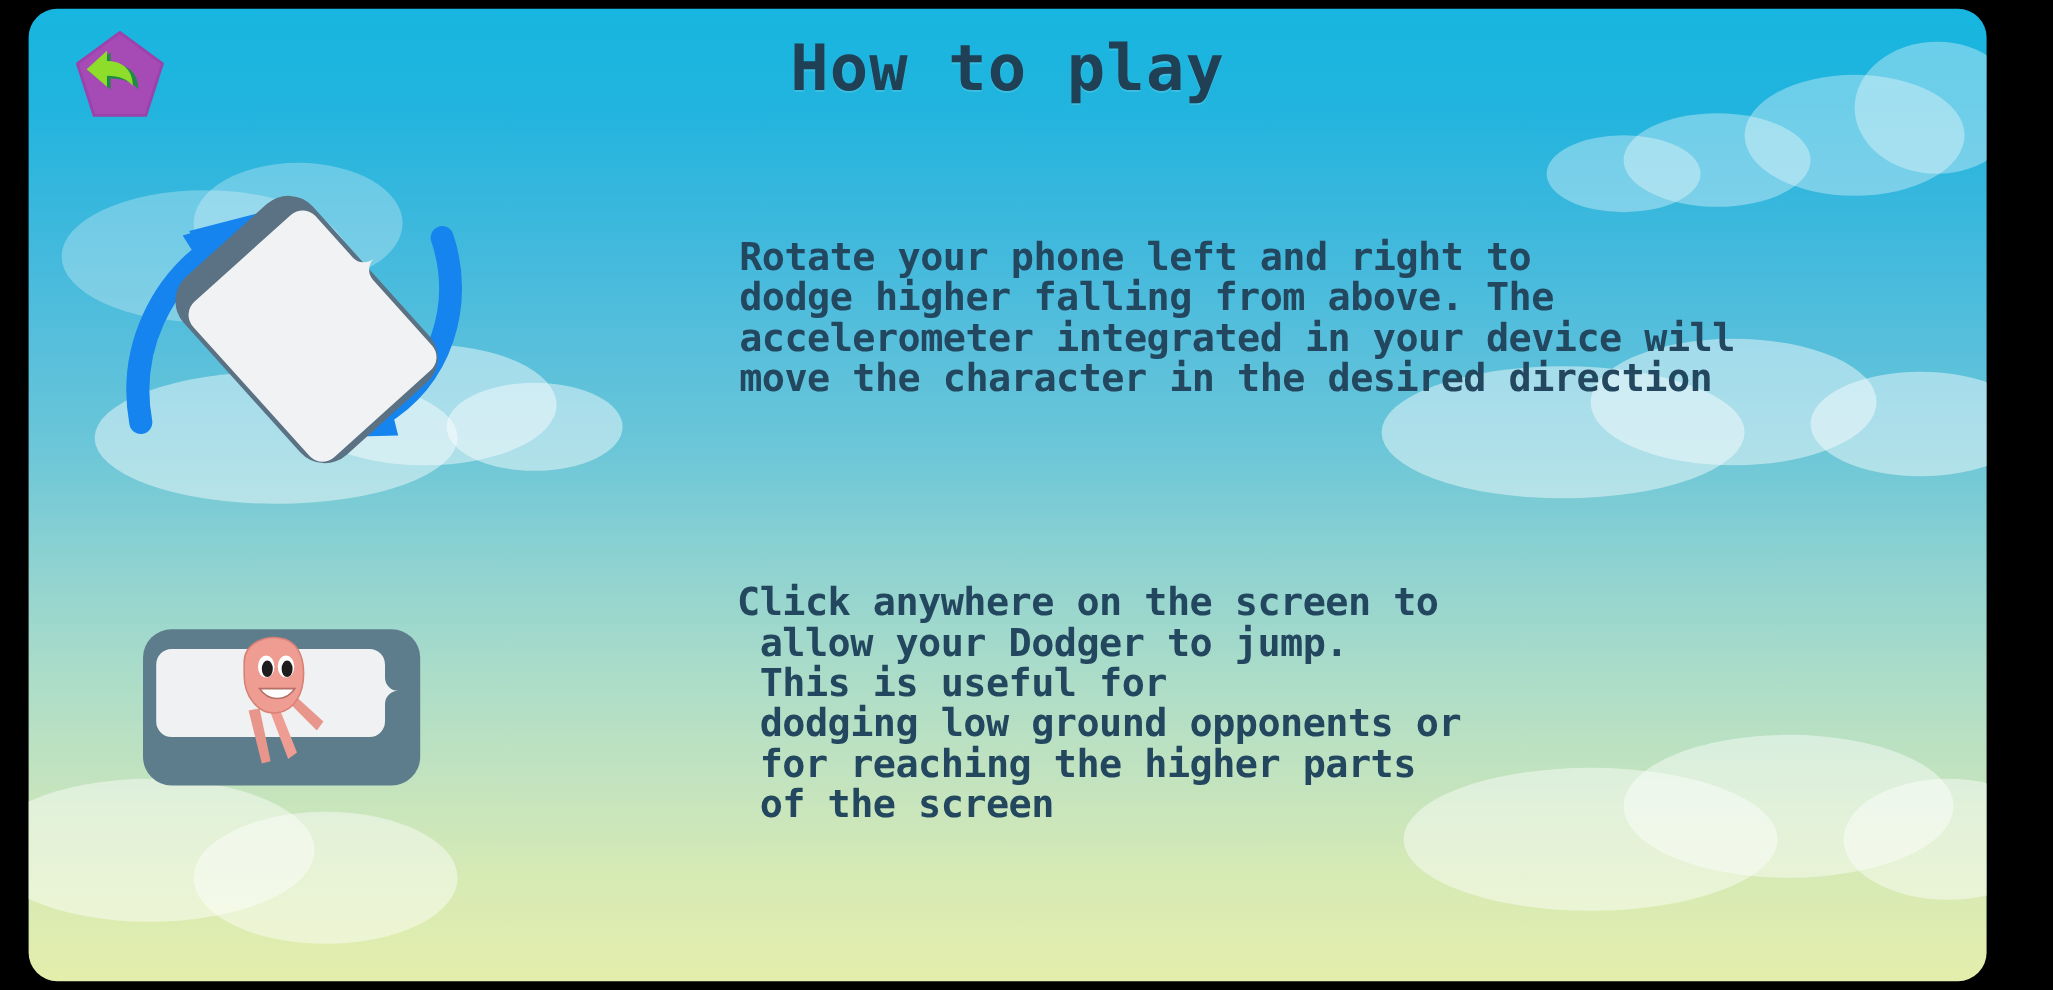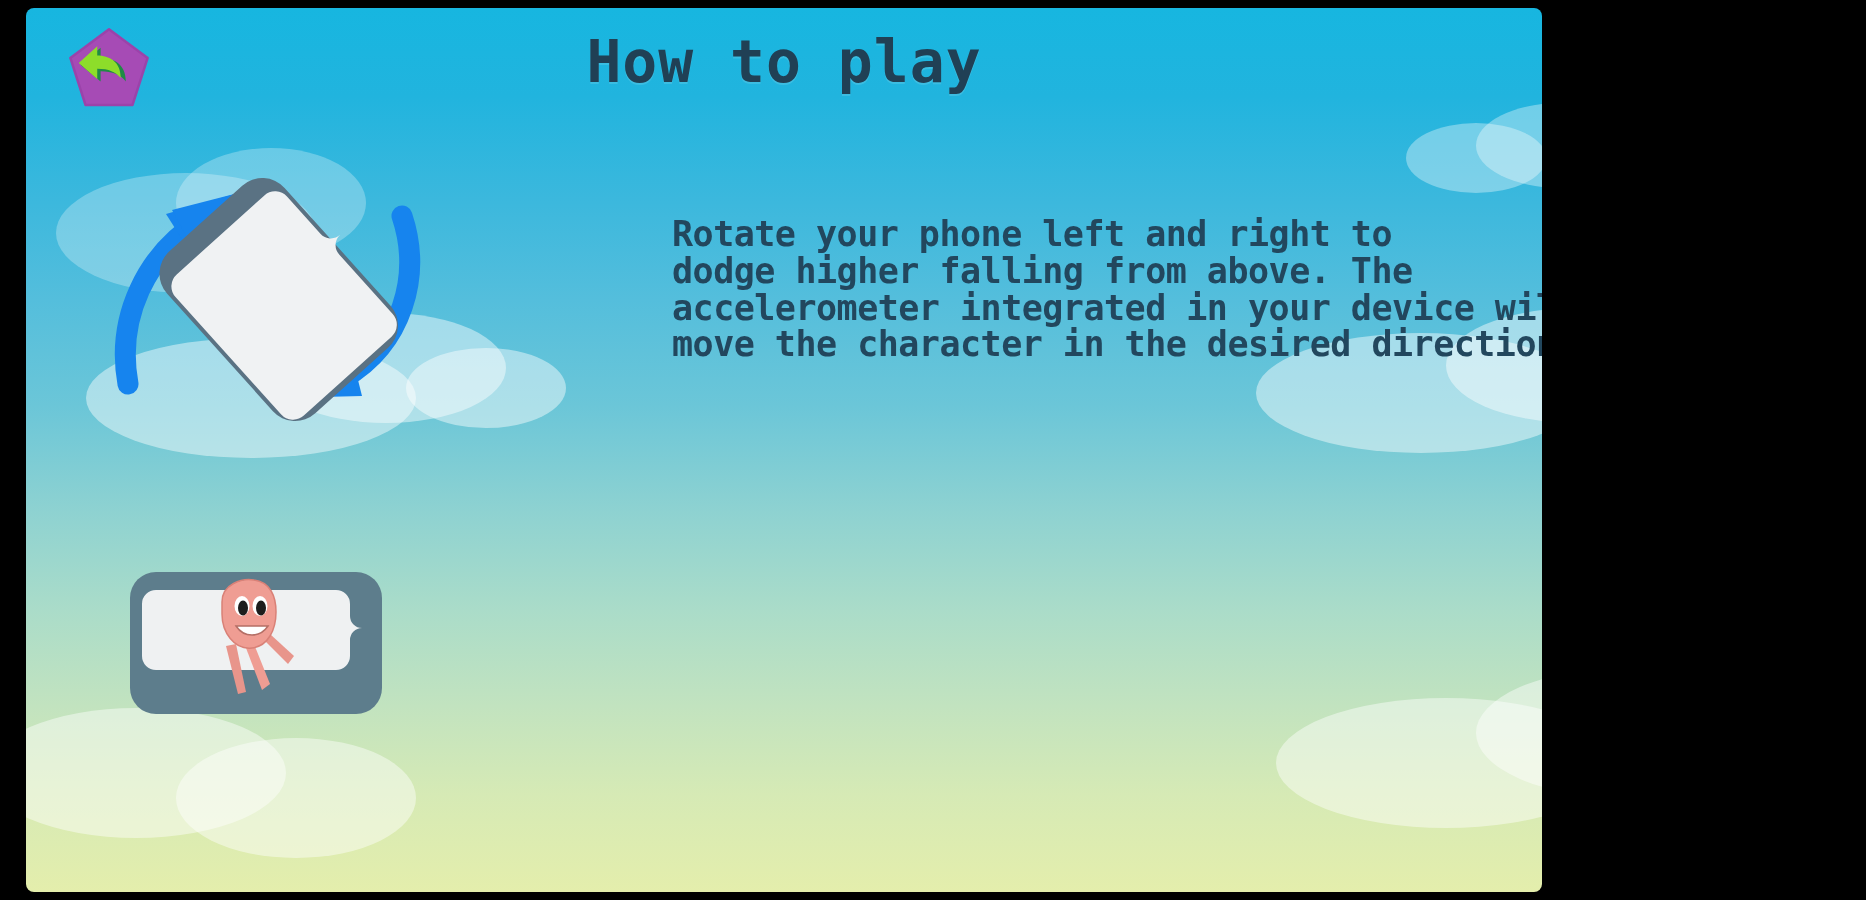--- a/index.html
+++ b/index.html
@@ -21,23 +21,23 @@
     width: 1866px;
     height: 900px;
     background: #000000;
   }
 
   
   #game-canvas {
     position: absolute;
     left: 26px;
     top: 8px;
-    width: 1516px;
+    width: 1780px;
     height: 884px;
-    border-radius: 8px;
+    border-radius: 26px;
     overflow: hidden;
     background: linear-gradient(to bottom,
         #17b6e0 0%,
         #21b4de 10%,
         #3cb8dd 22%,
         #54bedc 33%,
         #6bc6d8 45%,
         #8ed2d1 57%,
         #aadcc9 68%,
         #c2e3bf 79%,
@@ -262,16 +262,22 @@
               <ellipse cx="134" cy="38" rx="7.5" ry="10" fill="#ffffff"></ellipse>
               <ellipse cx="117" cy="40" rx="5" ry="7.5" fill="#1d1d1d"></ellipse>
               <ellipse cx="135" cy="40" rx="5" ry="7.5" fill="#1d1d1d"></ellipse>
 
               <path d="M110,58 C118,70 134,70 142,58 Z" fill="#ffffff" stroke="#b56f66" stroke-width="1.5"></path>
             </g>
           </svg>
         </div>
       </div>
 
+      <div class="instr-text" id="text-tap">Click anywhere on the screen to
+ allow your Dodger to jump.
+ This is useful for
+ dodging low ground opponents or
+ for reaching the higher parts
+ of the screen</div>
     </div>
 
   </div>
 </div>
 
 </body></html>

